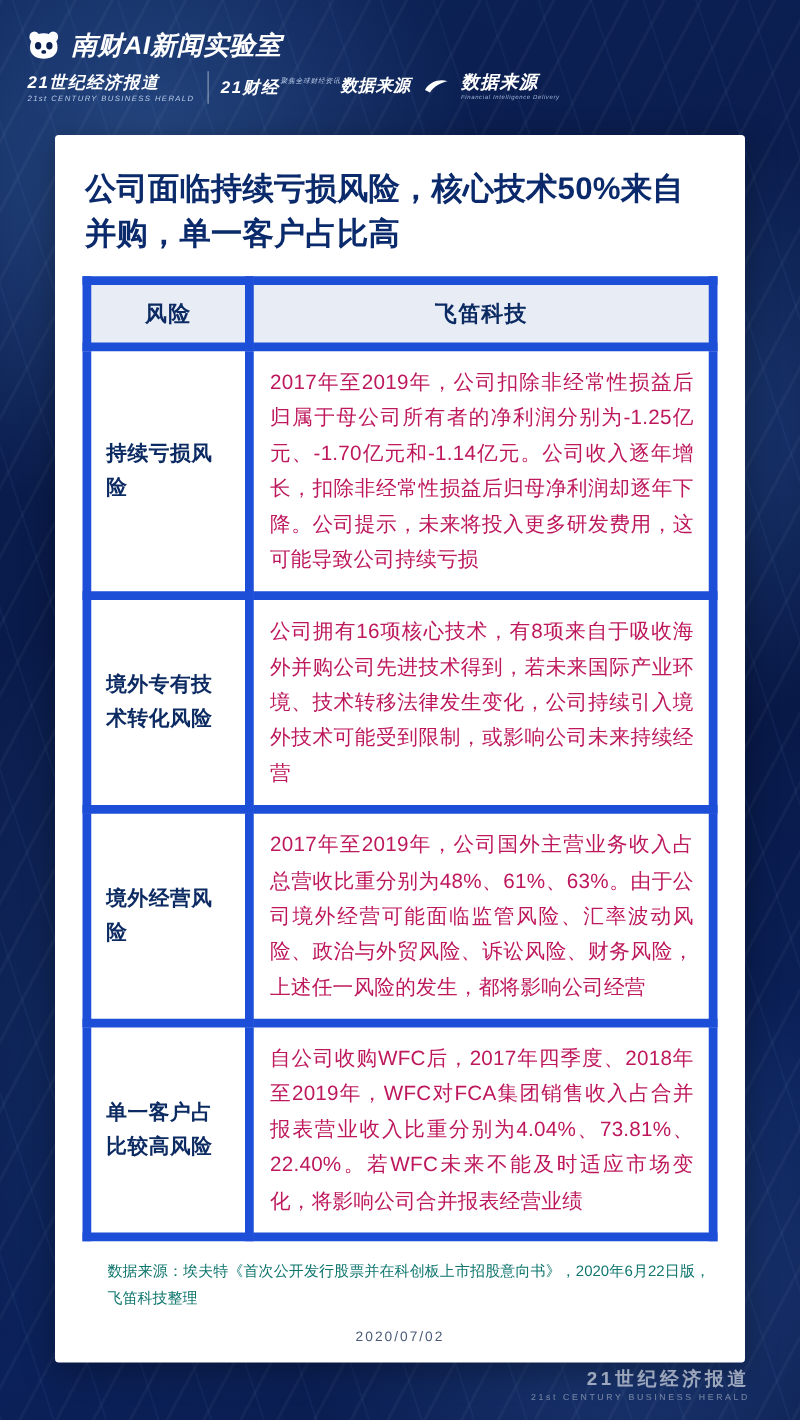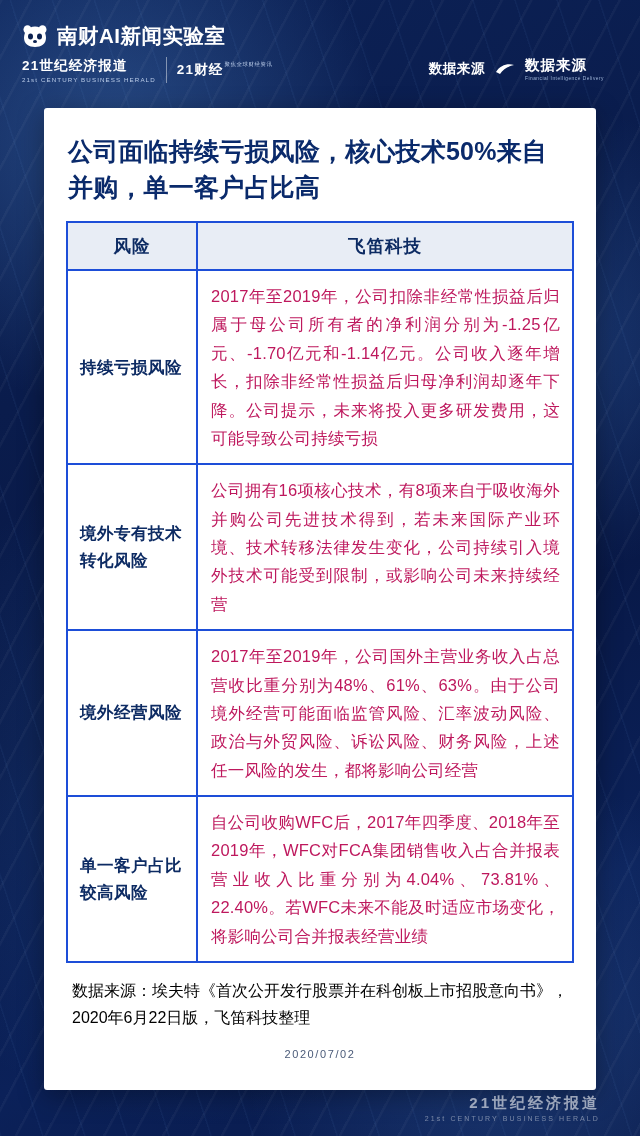--- a/index.html
+++ b/index.html
@@ -37,23 +37,24 @@
         rgba(255,255,255,0) 2px,
         rgba(255,255,255,0) 40px);
     pointer-events: none;
   }
 
   
   .header {
     position: relative;
     padding: 22px 36px 0 22px;
     display: flex;
-    justify-content: space-between;
+    justify-content: flex-start;
     align-items: flex-start;
     height: 104px;
+    font-style: italic;
   }
   .brand-left { display: flex; flex-direction: column; gap: 7px; }
   .brand-row1 { display: flex; align-items: center; gap: 9px; }
   .panda-icon { width: 26px; height: 24px; flex: none; }
   .brand-title {
     color: #ffffff;
     font-size: 20.5px;
     font-weight: bold;
     letter-spacing: 0.5px;
     white-space: nowrap;
@@ -73,21 +74,20 @@
     color: #ffffff; font-size: 13.5px; font-weight: bold; letter-spacing: 1.2px;
     white-space: nowrap;
   }
   .caijing-en {
     color: #b9cbe8; font-size: 5.4px; letter-spacing: 0.6px; white-space: nowrap;
   }
 
   .brand-right {
     display: flex; align-items: center; gap: 10px;
     margin-top: 34px;
-    margin-left: 32px;
   }
   .src-label {
     color: #ffffff; font-size: 13.5px; font-weight: bold; letter-spacing: 0.6px;
     white-space: nowrap;
   }
   .swoosh { width: 20px; height: 14px; }
   .src-brand { display: flex; flex-direction: column; gap: 1px; align-items: flex-start; }
   .src-brand-cn {
     color: #ffffff; font-size: 14.5px; font-weight: bold; letter-spacing: 1px;
     white-space: nowrap;
@@ -114,21 +114,21 @@
     letter-spacing: 0.2px;
     padding: 0 2px 16px 2px;
   }
 
   table.risk-table {
     width: 100%;
     border-collapse: collapse;
     table-layout: fixed;
   }
   table.risk-table th, table.risk-table td {
-    border: 2px solid #1d4ed8;
+    border: 7px solid #1d4ed8;
     vertical-align: middle;
   }
   thead th {
     background: #e8edf5;
     color: #0d2b63;
     font-size: 17.5px;
     font-weight: bold;
     padding: 11px 4px;
     text-align: center;
     letter-spacing: 1px;
@@ -144,25 +144,26 @@
   }
   td.risk-detail {
     color: #be185d;
     font-size: 16.5px;
     line-height: 1.72;
     padding: 11px 12px 11px 13px;
     text-align: justify;
     letter-spacing: 0.2px;
   }
   .footnote {
-    color: #000000;
-    font-size: 16px;
+    color: #0f766e;
+    font-size: 12px;
     line-height: 1.72;
     padding: 14px 6px 0 6px;
     text-align: justify;
+    margin-left: 14px;
   }
   .pub-date {
     text-align: center;
     color: #4a5a78;
     font-size: 11px;
     letter-spacing: 1.6px;
     padding-top: 16px;
   }
 
   

